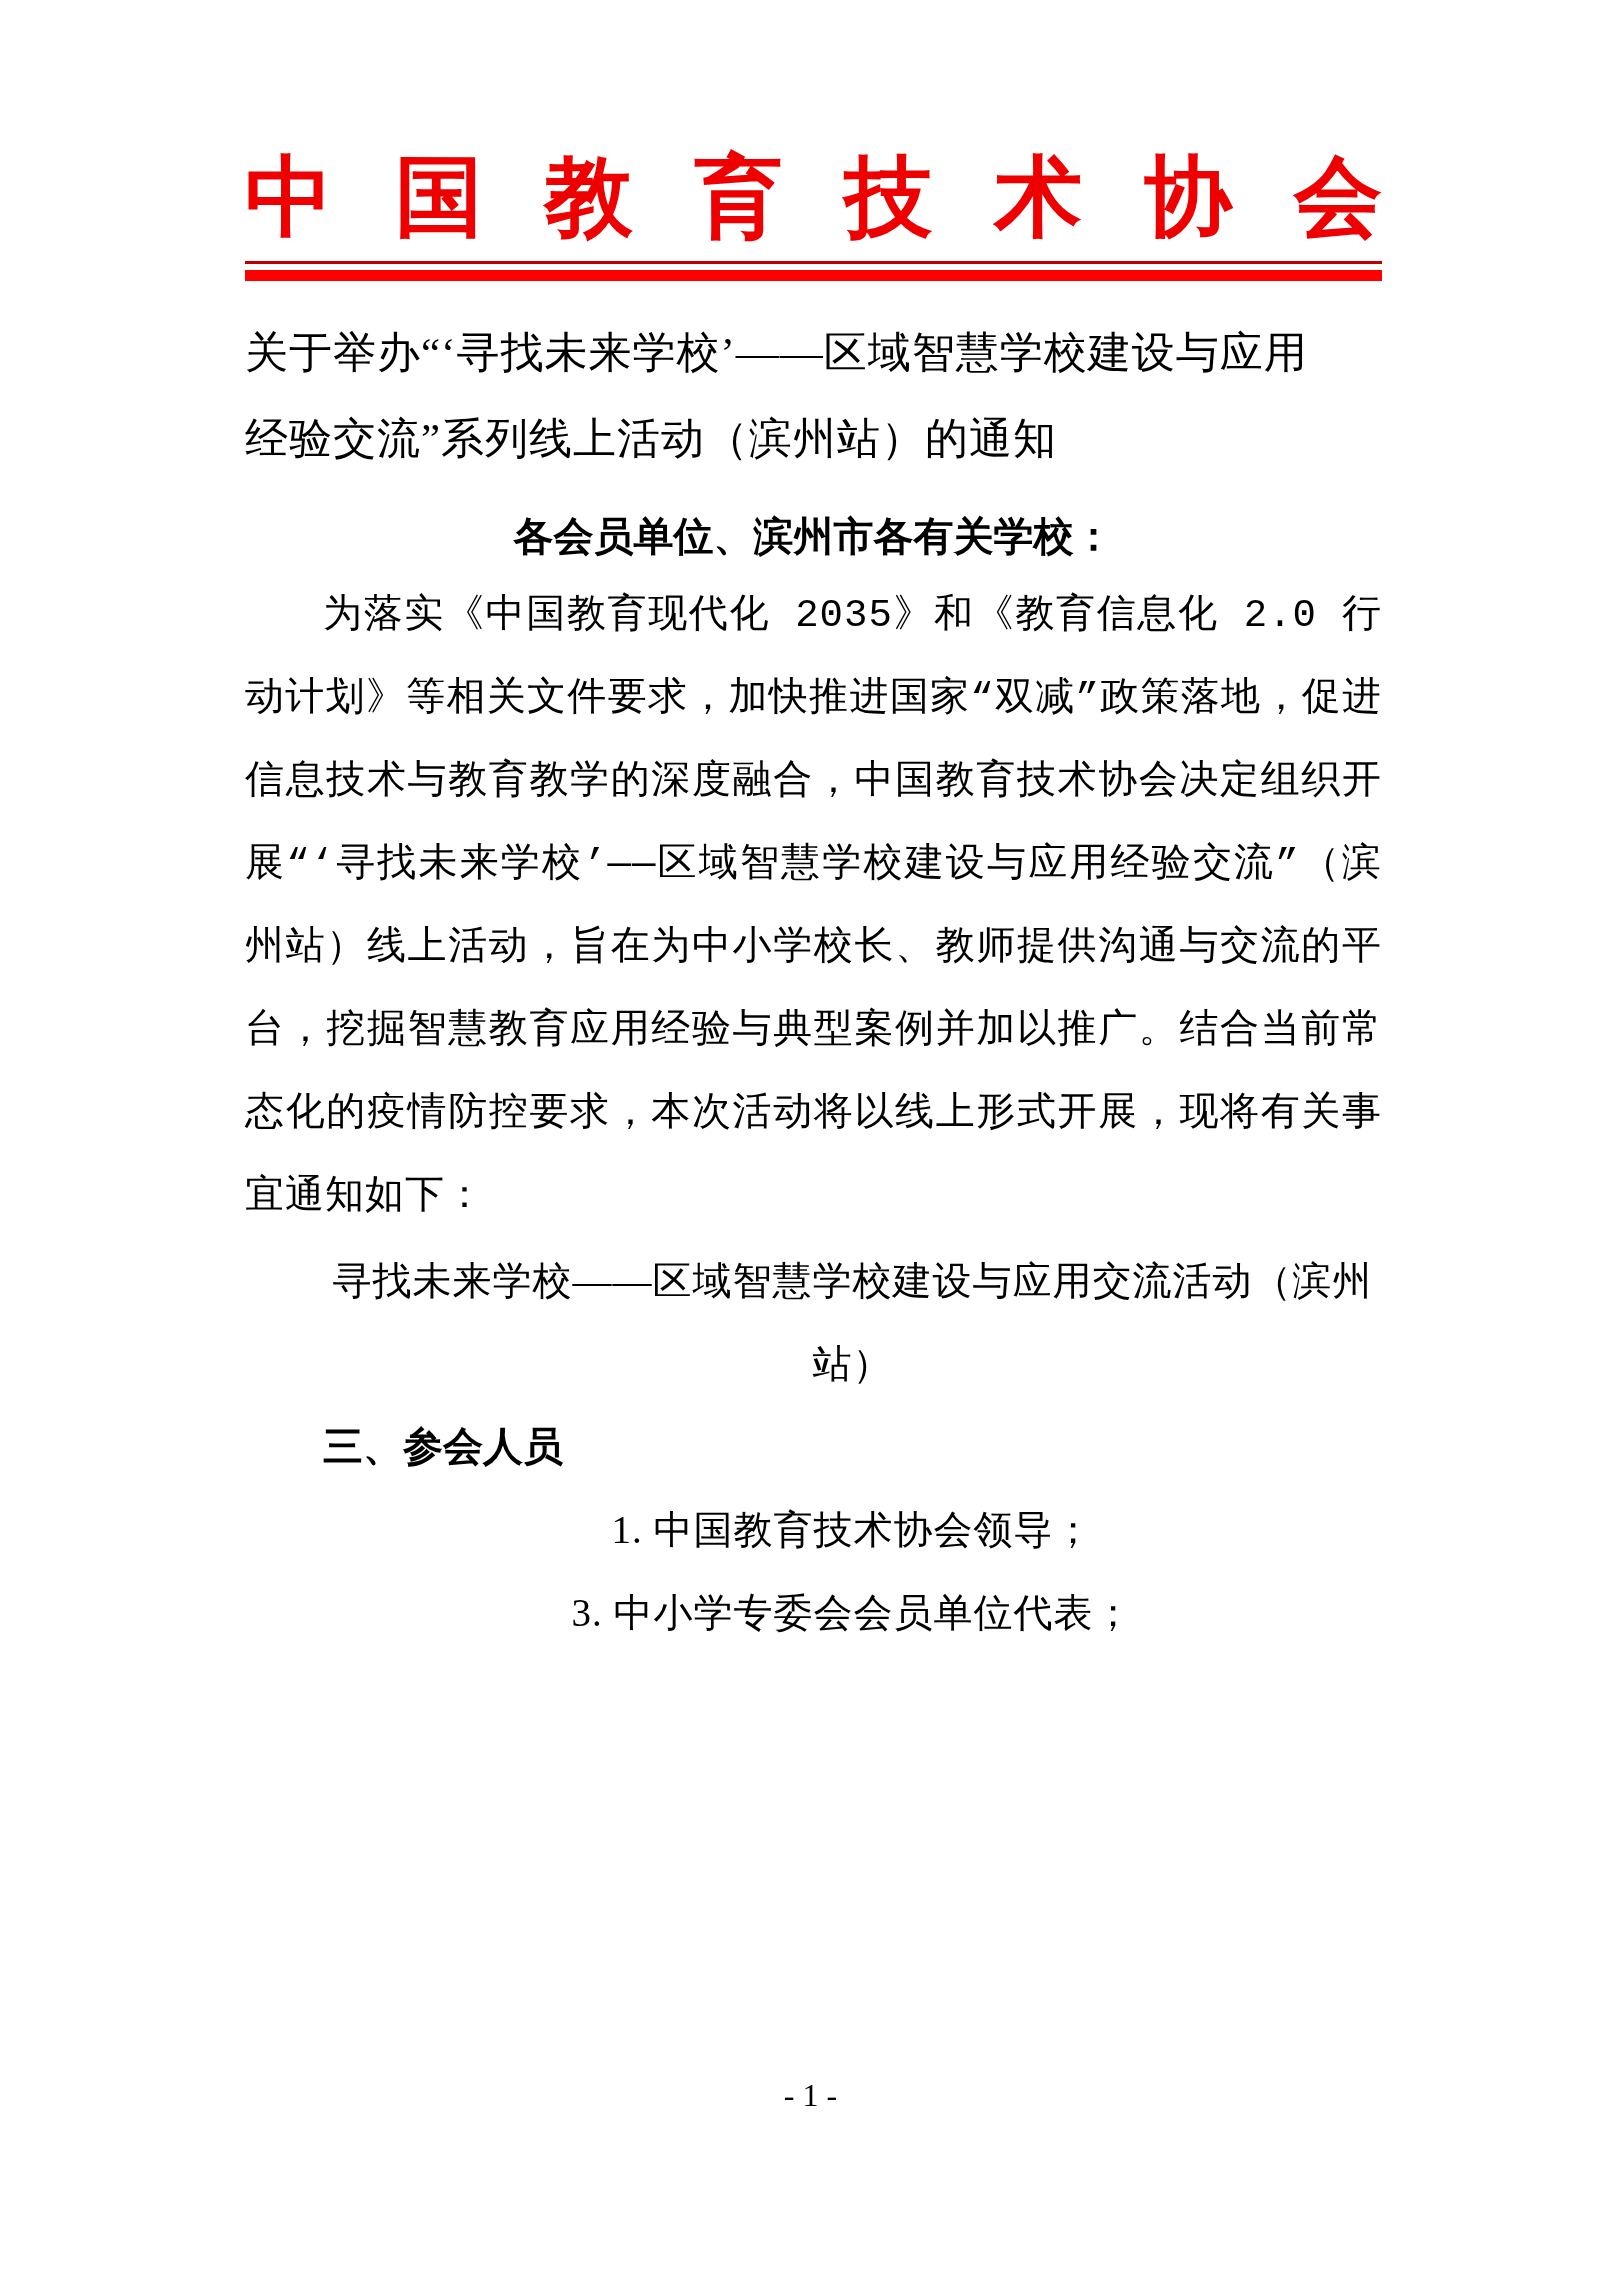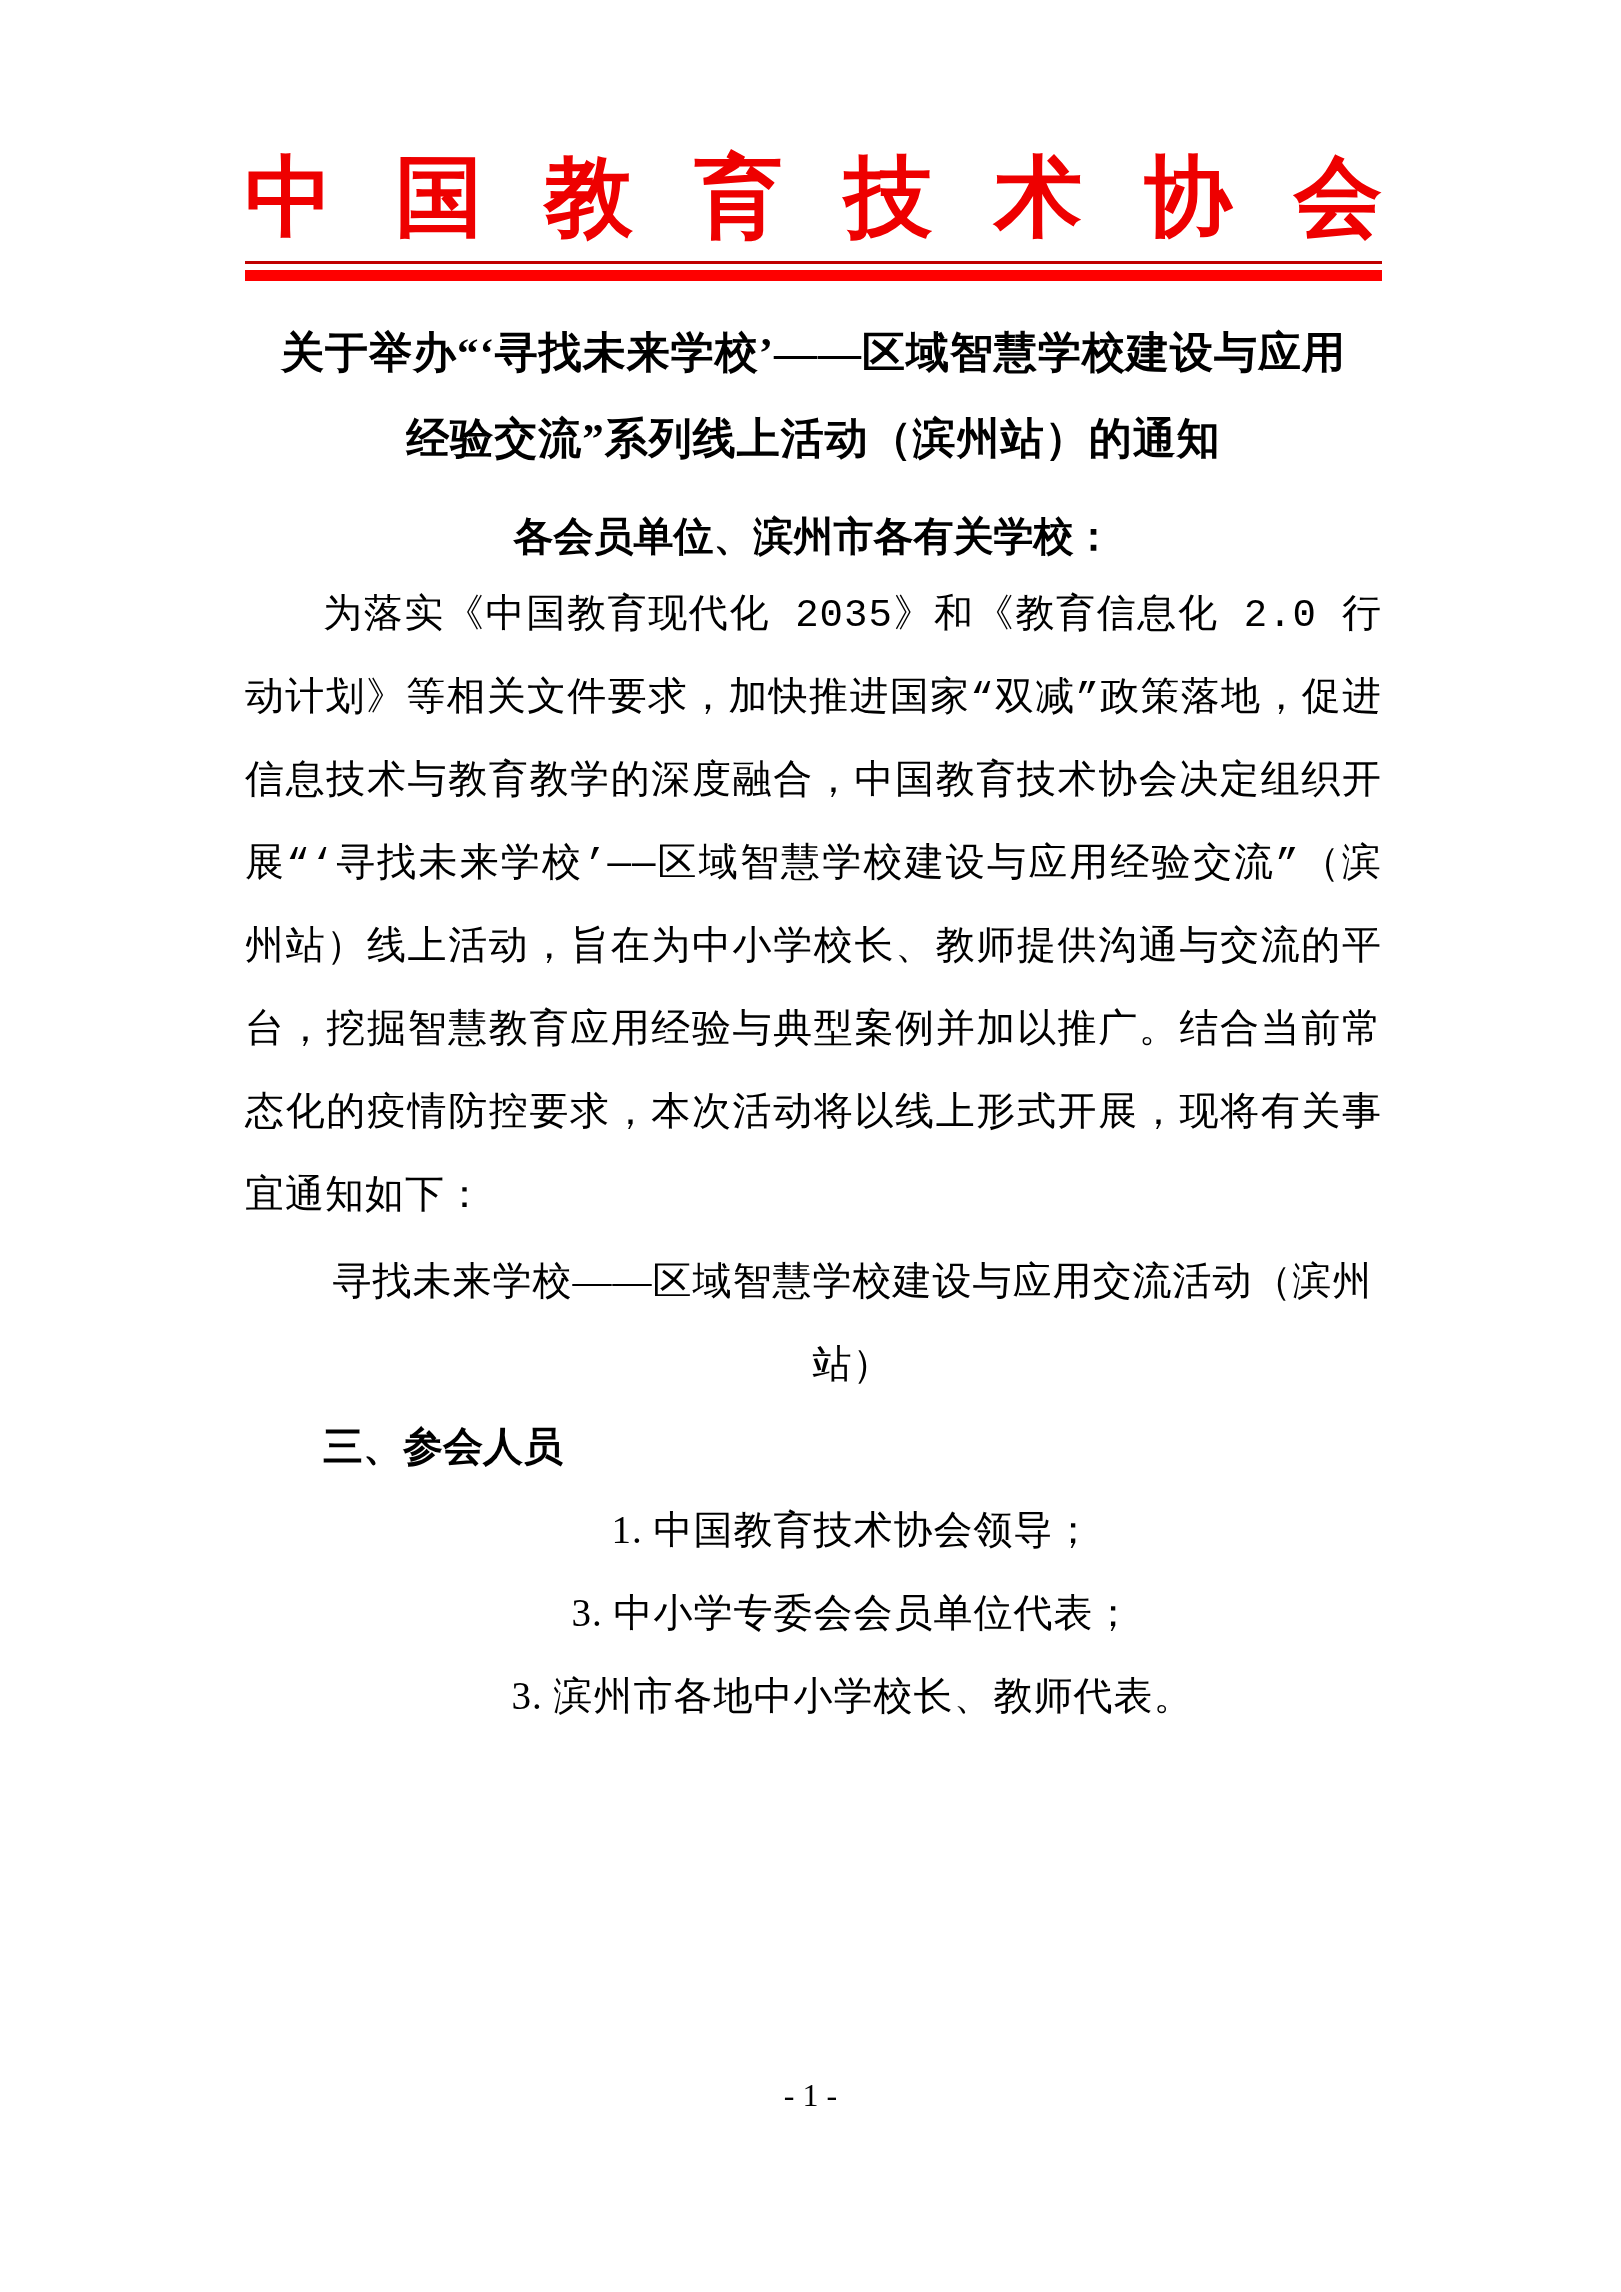--- a/index.html
+++ b/index.html
@@ -29,24 +29,24 @@
     color: #ee0000;
     white-space: nowrap;
   }
   .rule-thin  { height: 2.9px;  background: #c00000; margin-top: 13.7px; }
   .rule-thick { height: 10.8px; background: #fe0000; margin-top: 6.9px; }
 
   
   .doc-title {
     margin: 29px 0 0 0;
     font-family: "Liberation Serif", "DejaVu Serif", serif;
-    font-weight: bold;
+    font-weight: normal;
     font-size: 43px;
     line-height: 86px;
-    text-align: center;
+    text-align: left;
     letter-spacing: 1px;
   }
   .title-line { display: block; }
 
   
   .salutation {
     margin: 23.5px 0 0 0;
     font-family: "Liberation Sans", "DejaVu Sans", sans-serif;
     font-weight: bold;
     font-size: 40px;
@@ -127,20 +127,19 @@
 
     <div class="section">
       <p class="section-line">寻找未来学校——区域智慧学校建设与应用交流活动（滨州站）</p>
     </div>
 
 
     <div class="section">
       <h2 class="section-heading">三、参会人员</h2>
       <p class="section-line">1. 中国教育技术协会领导；</p>
       <p class="section-line">3. 中小学专委会会员单位代表；</p>
-      <p class="section-line">3. 滨州市各地中小学校长、教师代表。</p>
     </div>
 
   </div>
 
   <div class="page-number">- 1 -</div>
 </div>
 
 
 </body></html>

